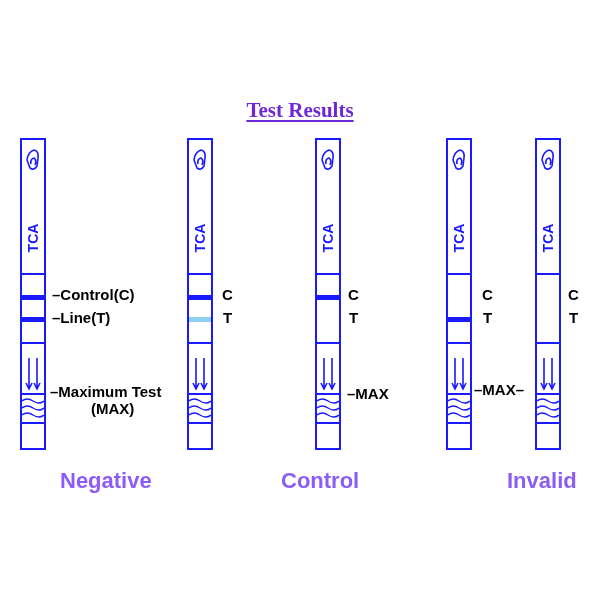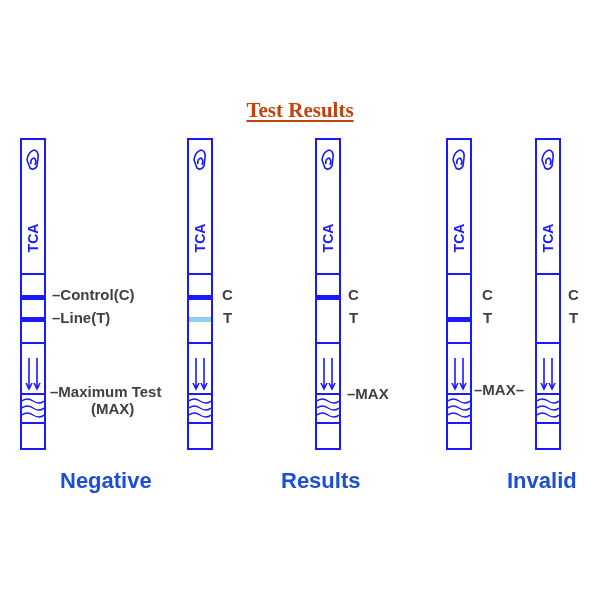--- a/index.html
+++ b/index.html
@@ -1,25 +1,25 @@
 <!DOCTYPE html>
 <html><head>
 <meta charset="utf-8">
 <style>
   html,body{margin:0;padding:0;background:#fff;}
   body{width:600px;height:600px;position:relative;overflow:hidden;font-family:"Liberation Sans",sans-serif;}
-  .title{position:absolute;left:0;width:600px;top:98px;text-align:center;font-family:"Liberation Serif",serif;font-weight:bold;font-size:21px;color:#c2410c;}
+  .title{position:absolute;left:0;width:600px;top:98px;text-align:center;font-family:"Liberation Serif",serif;font-weight:bold;font-size:21px;color:#6d28d9;}
   .title span{text-decoration:underline;text-decoration-thickness:2px;text-underline-offset:3px;}
   .strip{position:absolute;top:138px;width:22px;height:308px;border:2px solid #1a1aff;box-sizing:content-box;}
   .strip .sep{position:absolute;left:0;width:22px;height:2px;background:#1a1aff;}
   .strip .tca{position:absolute;left:-8px;top:90px;width:38px;text-align:center;transform:rotate(-90deg);font-weight:bold;font-size:14px;color:#1a1aff;}
   .strip .band{position:absolute;left:0;width:22px;height:5px;}
   .strip svg{position:absolute;left:0;}
-  .lbl{position:absolute;font-weight:bold;color:#404040;font-size:15px;white-space:nowrap;}
-  .cap{position:absolute;top:468px;font-weight:bold;font-size:22px;color:#1d4ed8;}
+  .lbl{position:absolute;font-weight:bold;color:#000000;font-size:15px;white-space:nowrap;}
+  .cap{position:absolute;top:468px;font-weight:bold;font-size:22px;color:#8b5cf6;}
 </style>
 </head>
 <body>
 
 <div class="title"><span>Test Results</span></div>
 
 <div id="strips">
     <div class="strip" style="left: 20px;">
       <svg style="top:6px" width="22" height="30" viewBox="0 0 22 30">
         <path d="M8 22 L5 14 Q6 6 12 4 Q17 5 16 12 L15 20 Q12 25 8 22 Z M9 18 Q8 13 12 12 Q15 14 13 19" fill="none" stroke="#1a1aff" stroke-width="1.6"></path>
@@ -121,14 +121,14 @@
 <div class="lbl" style="left:347px;top:385px;">–MAX</div>
 
 <div class="lbl" style="left:482px;top:286px;">C</div>
 <div class="lbl" style="left:483px;top:309px;">T</div>
 <div class="lbl" style="left:474px;top:381px;">–MAX–</div>
 
 <div class="lbl" style="left:568px;top:286px;">C</div>
 <div class="lbl" style="left:569px;top:309px;">T</div>
 
 <div class="cap" style="left:60px;">Negative</div>
-<div class="cap" style="left:281px;">Results</div>
+<div class="cap" style="left:281px;">Control</div>
 <div class="cap" style="left:464px;margin-left:43px;">Invalid</div>
 
 </body></html>

